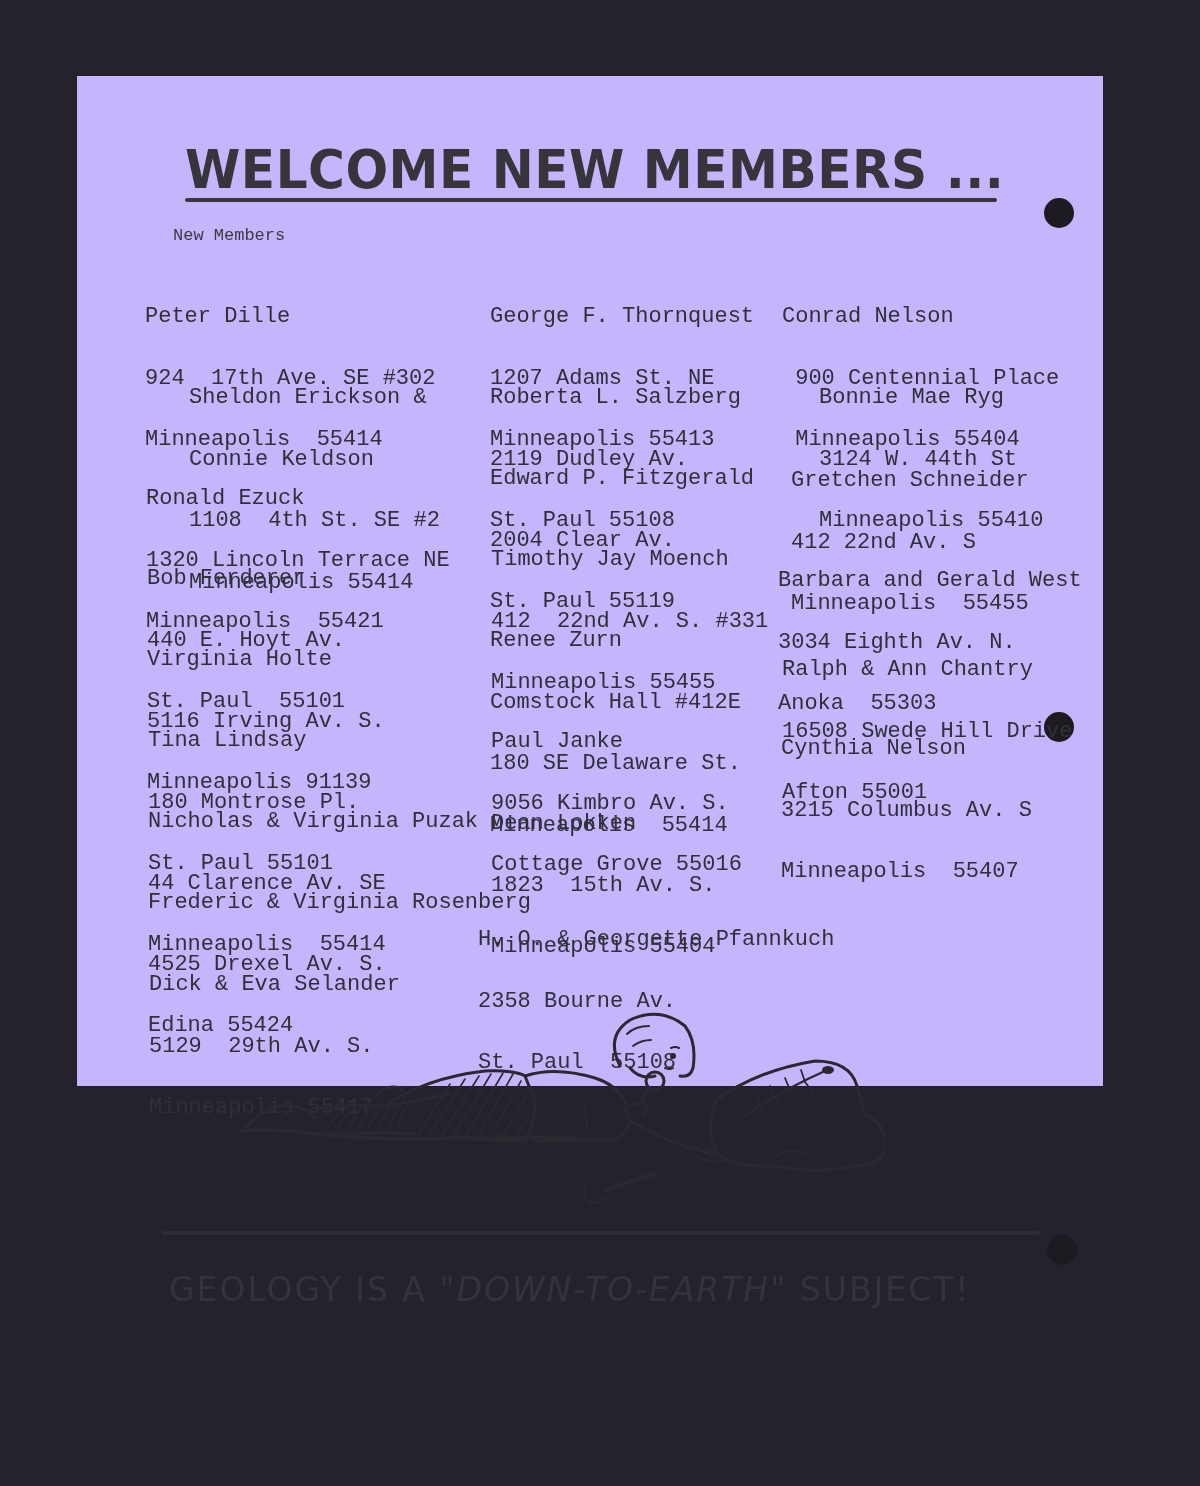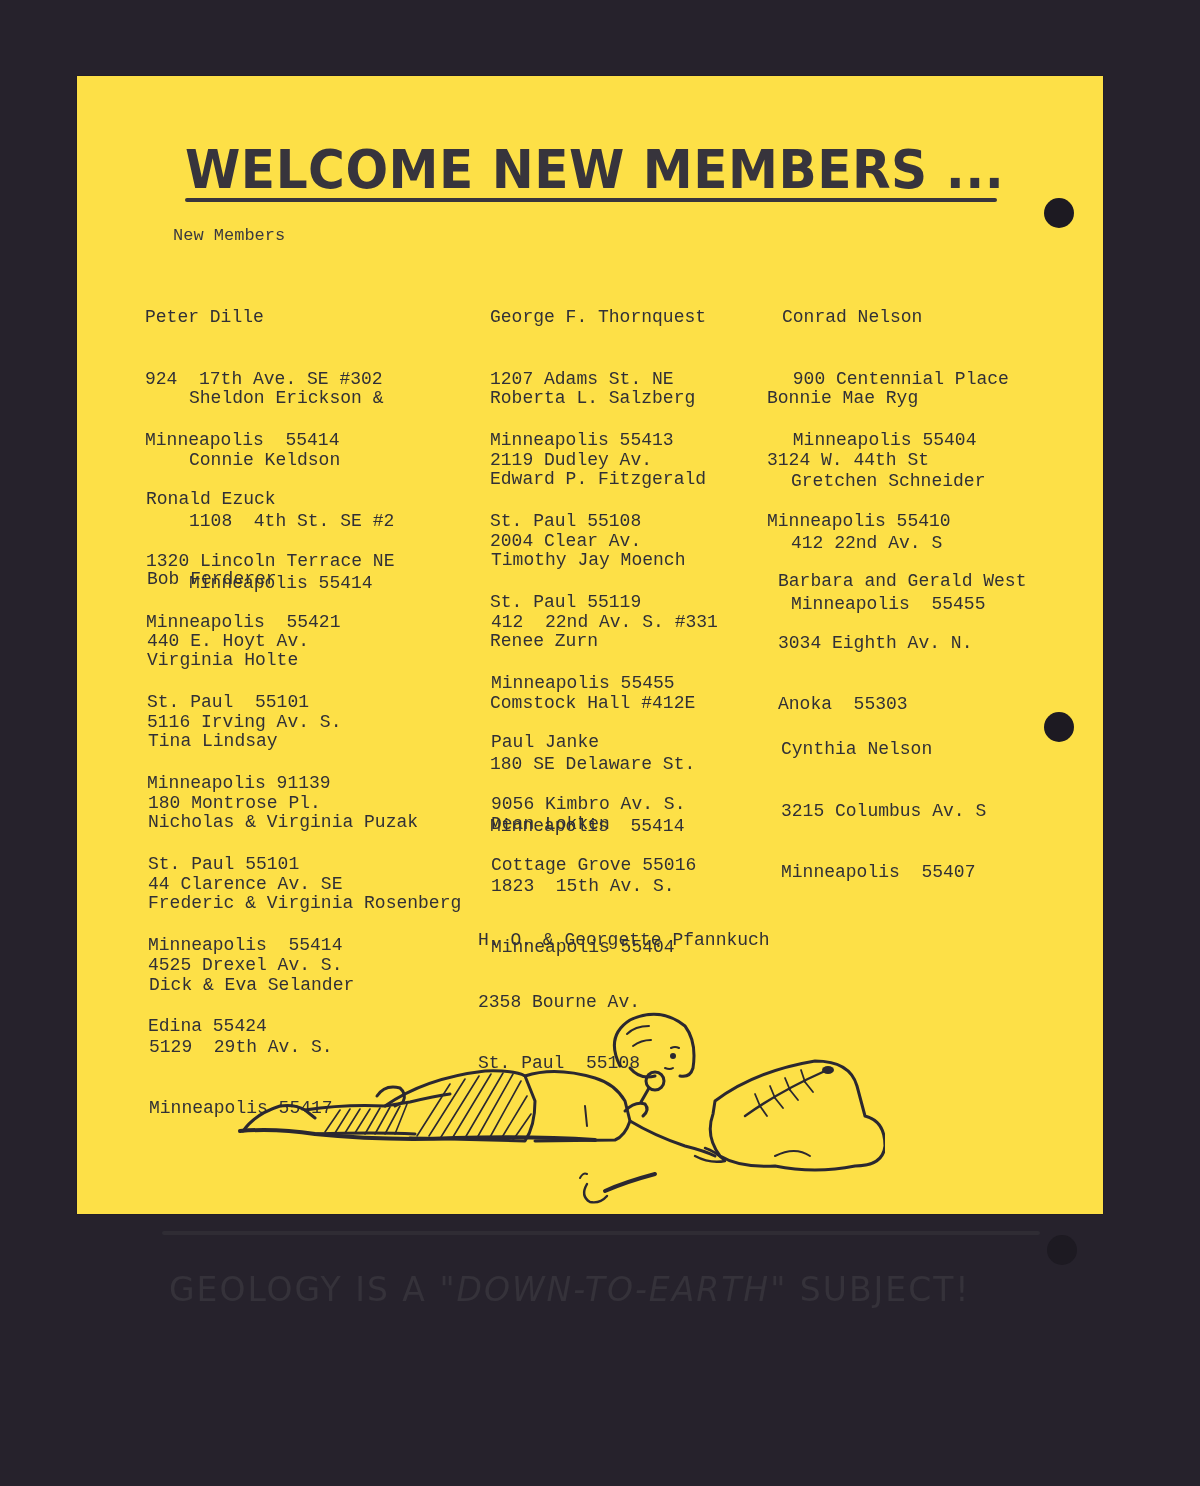--- a/index.html
+++ b/index.html
@@ -6,22 +6,22 @@
   body {
     width: 1200px; height: 1486px;
     background: #26222c;
     position: relative;
     overflow: hidden;
     font-family: "Liberation Mono", "DejaVu Sans Mono", monospace;
   }
   .page {
     position: absolute;
     left: 77px; top: 76px;
-    width: 1026px; height: 1138px;
-    background: #fde047;
+    width: 1026px; height: 1010px;
+    background: #c4b5fd;
     box-shadow: 0 0 1px rgba(0,0,0,0.6);
   }
   .hole {
     position: absolute;
     width: 30px; height: 30px;
     border-radius: 50%;
     background: #1d1a22;
   }
   .headline {
     position: absolute;
@@ -44,21 +44,21 @@
   }
   .section-label {
     position: absolute;
     left: 68px; top: 150px;
     font-size: 17px;
     color: #3b3a3f;
     margin-left: 28px;
   }
   .entry {
     position: absolute;
-    font-size: 18px;
+    font-size: 22px;
     line-height: 20.5px;
     color: #313036;
     white-space: pre;
   }
   .entry div { white-space: pre; }
   .illustration {
     position: absolute;
     left: 158px; top: 930px;
     width: 650px; height: 210px;
   }
@@ -181,34 +181,39 @@
     <div>H. O. &amp; Georgette Pfannkuch</div>
     <div>2358 Bourne Av.</div>
     <div>St. Paul  55108</div>
   </div>
 
   <div class="entry" style="left:705px; top:190px;">
     <div>Conrad Nelson</div>
     <div> 900 Centennial Place</div>
     <div> Minneapolis 55404</div>
   </div>
-  <div class="entry" style="left:690px; top:271px;">
+  <div class="entry" style="left:742px; top:271px;">
     <div>Bonnie Mae Ryg</div>
     <div>3124 W. 44th St</div>
     <div>Minneapolis 55410</div>
   </div>
   <div class="entry" style="left:714px; top:354px;">
     <div>Gretchen Schneider</div>
     <div>412 22nd Av. S</div>
     <div>Minneapolis  55455</div>
   </div>
   <div class="entry" style="left:701px; top:454px;">
     <div>Barbara and Gerald West</div>
     <div>3034 Eighth Av. N.</div>
     <div>Anoka  55303</div>
+  </div>
+  <div class="entry" style="left:705px; top:543px;">
+    <div>Ralph &amp; Ann Chantry</div>
+    <div>16508 Swede Hill Drive</div>
+    <div>Afton 55001</div>
   </div>
   <div class="entry" style="left:704px; top:622px;">
     <div>Cynthia Nelson</div>
     <div>3215 Columbus Av. S</div>
     <div>Minneapolis  55407</div>
   </div>
 
   <svg class="illustration" viewBox="0 0 650 210" fill="none" stroke="#2b2830" stroke-width="3" stroke-linecap="round" stroke-linejoin="round">
 
     <path d="M5 125 Q40 122 80 128 Q150 135 220 132 Q300 130 360 134" stroke-width="4"></path>

